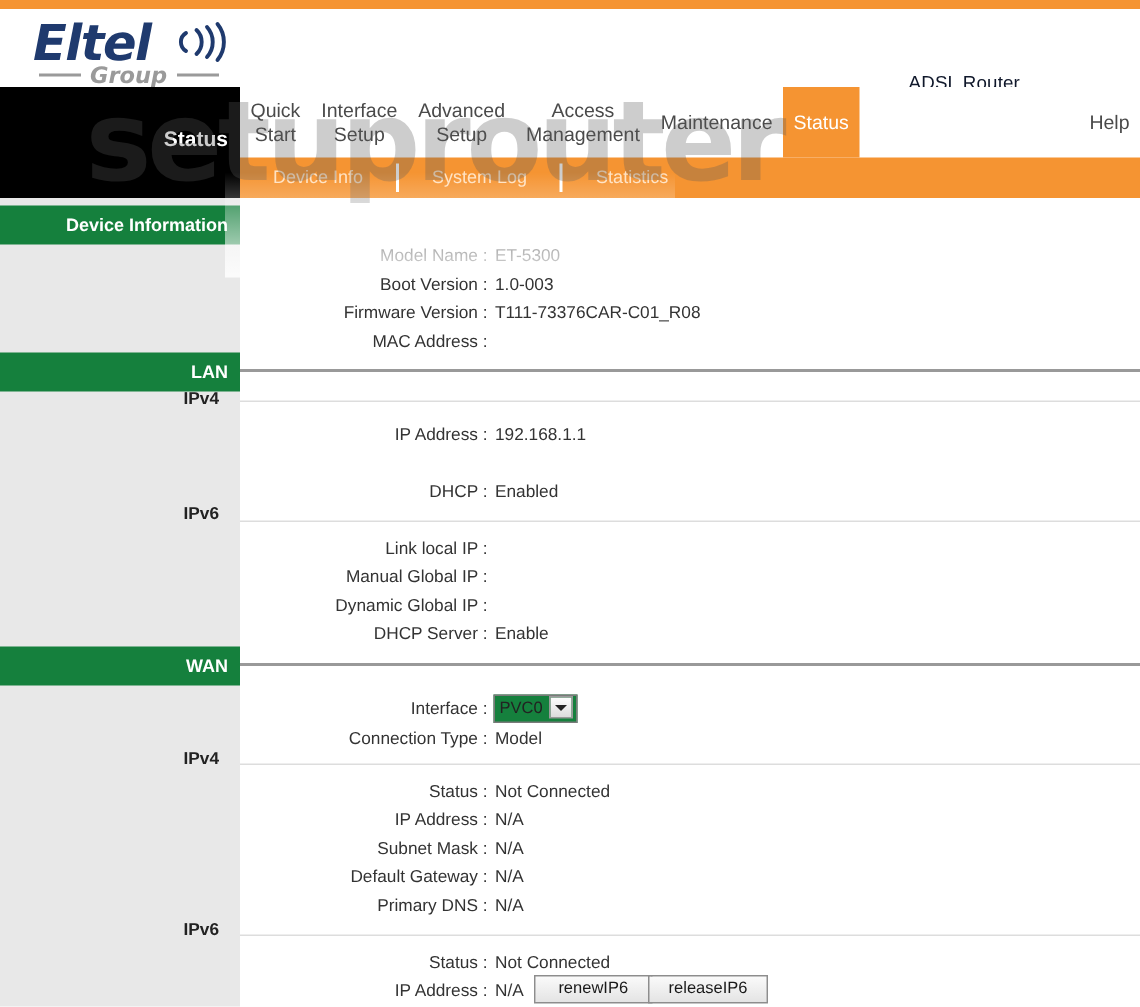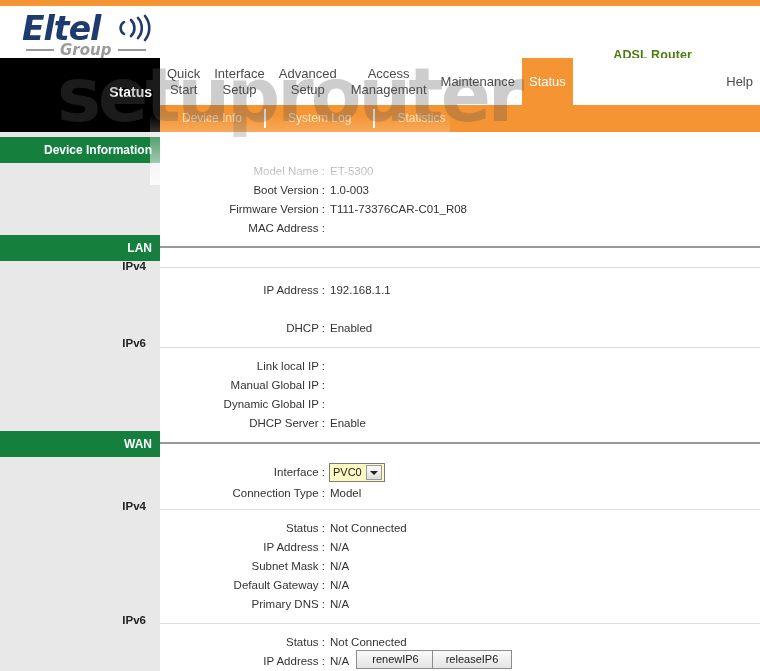--- a/index.html
+++ b/index.html
@@ -45,25 +45,25 @@
     position: absolute;
     left: 0;
     top: 51px;
     width: 200px;
     height: 1px;
     background: #b9b9b9;
   }
 
   .product-name {
     position: absolute;
-    right: 4px;
+    right: 16px;
     top: 42px;
     font-size: 12.5px;
-    font-weight: bold;
-    color: #4d7c0f;
+    font-weight: normal;
+    color: #0f172a;
     letter-spacing: 0.1px;
   }
   .header-hr {
     position: absolute;
     top: 57px;
     left: 200px;
     width: 560px;
     height: 1px;
     background: #cfcfcf;
   }
@@ -228,21 +228,21 @@
     color: #333333;
   }
   .field .val.blank { color: #bdbdbd; }
 
   
   .pvc-select {
     display: inline-block;
     margin-left: 4px;
     vertical-align: middle;
     border: 1px solid #7a7a7a;
-    background: #fef9c3;
+    background: #15803d;
     font-size: 11px;
     font-family: "Liberation Sans", sans-serif;
     height: 17px;
     line-height: 17px;
     padding: 0 2px 0 3px;
     position: relative;
     cursor: pointer;
   }
   .pvc-select .txt { padding-right: 4px; color:#222; }
   .pvc-select .arrowbox {

